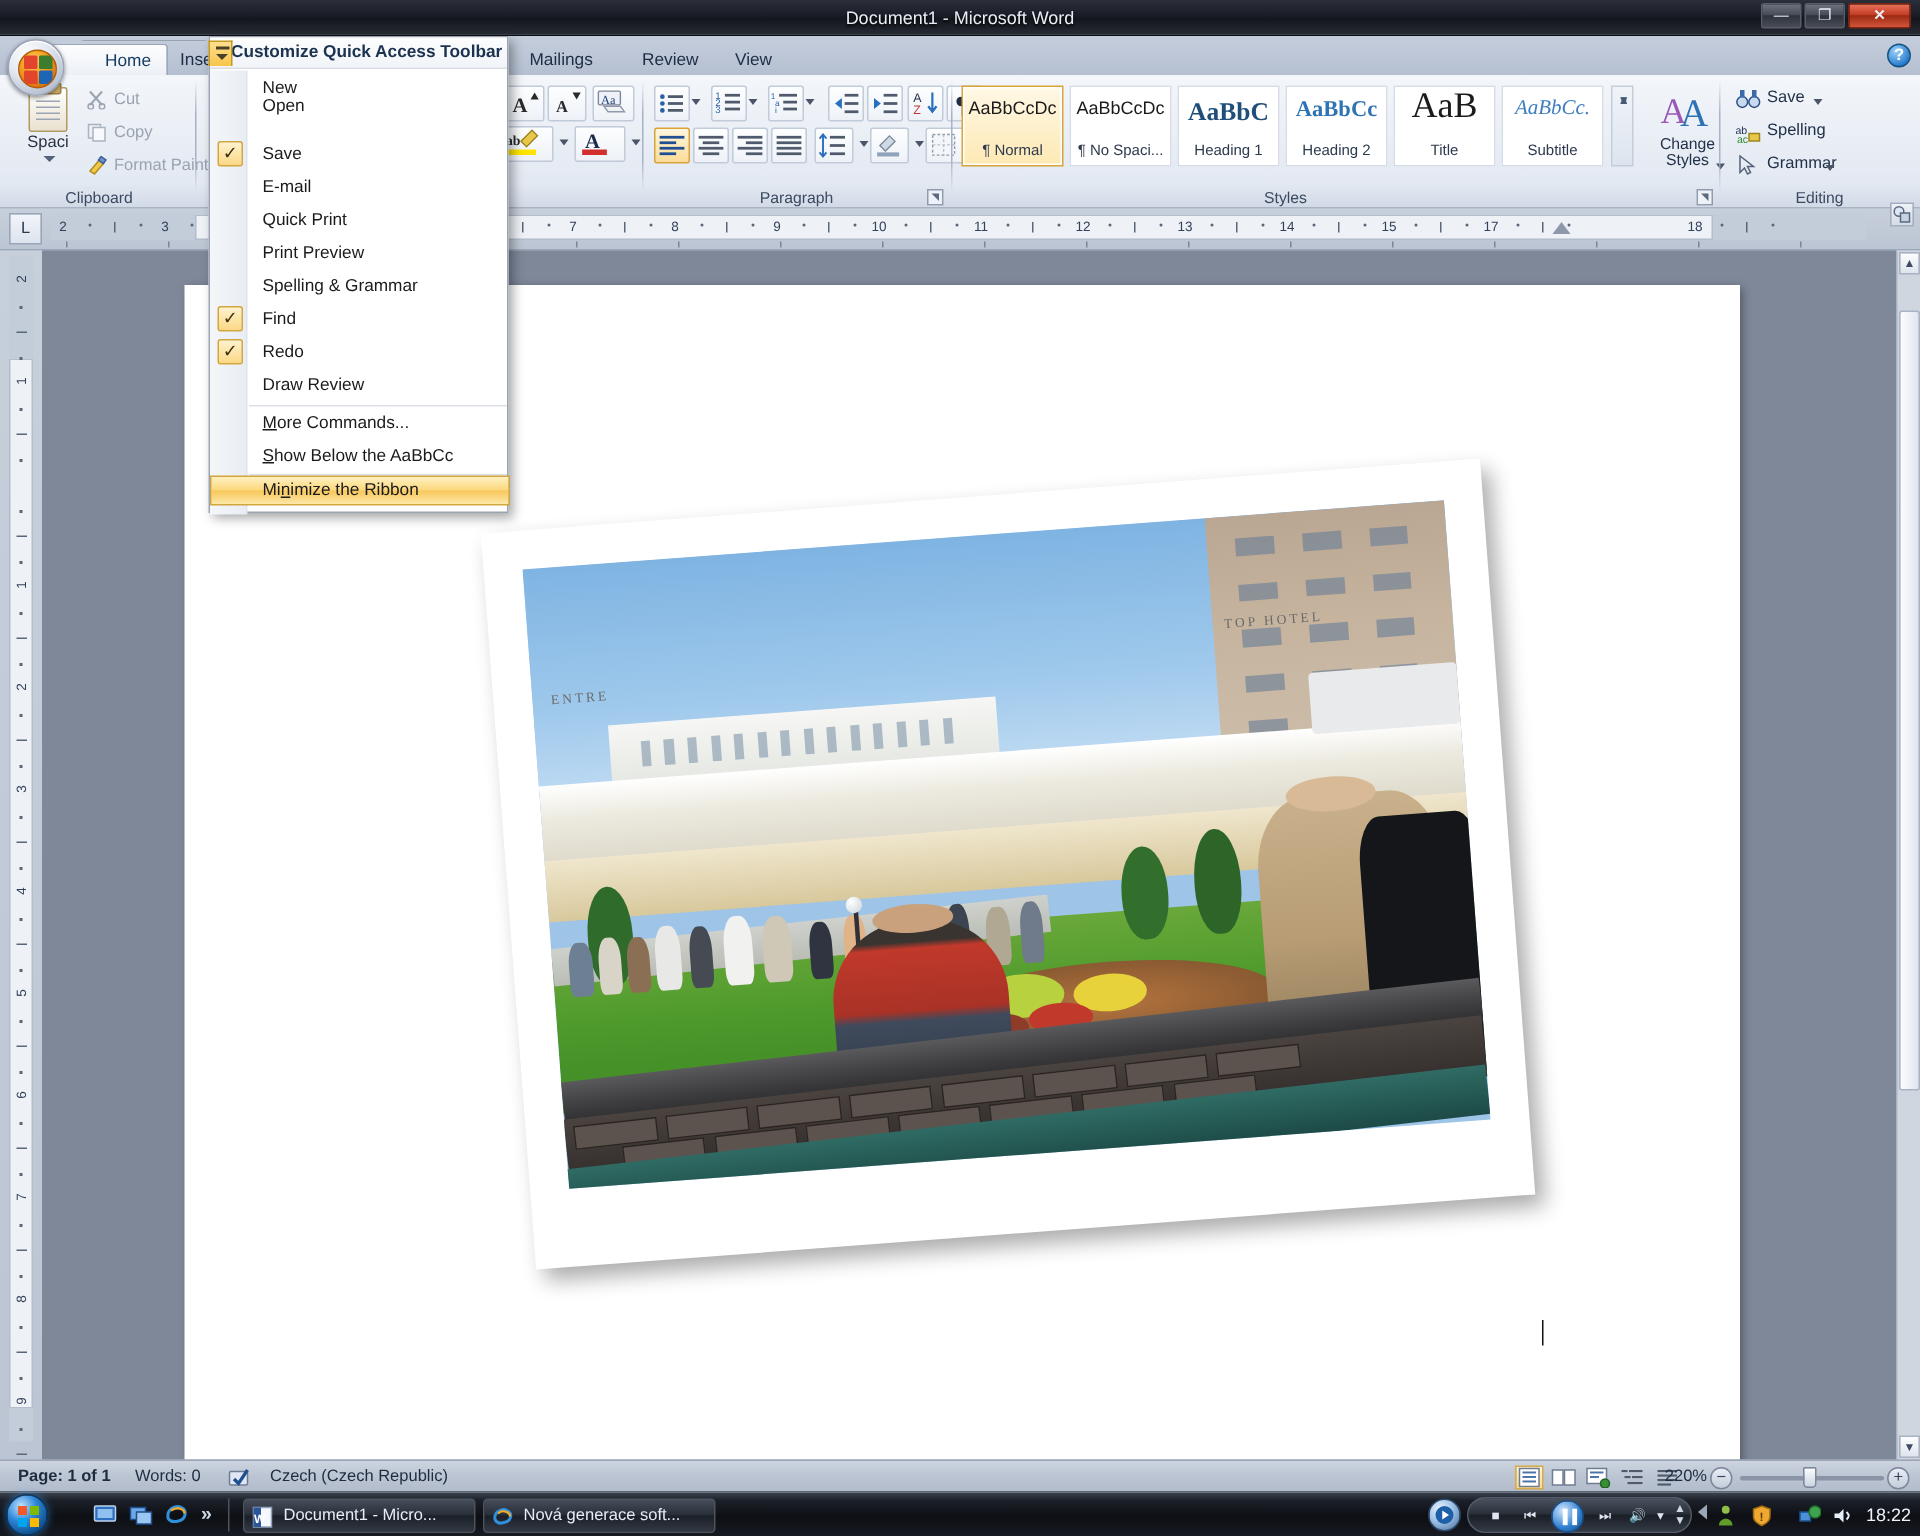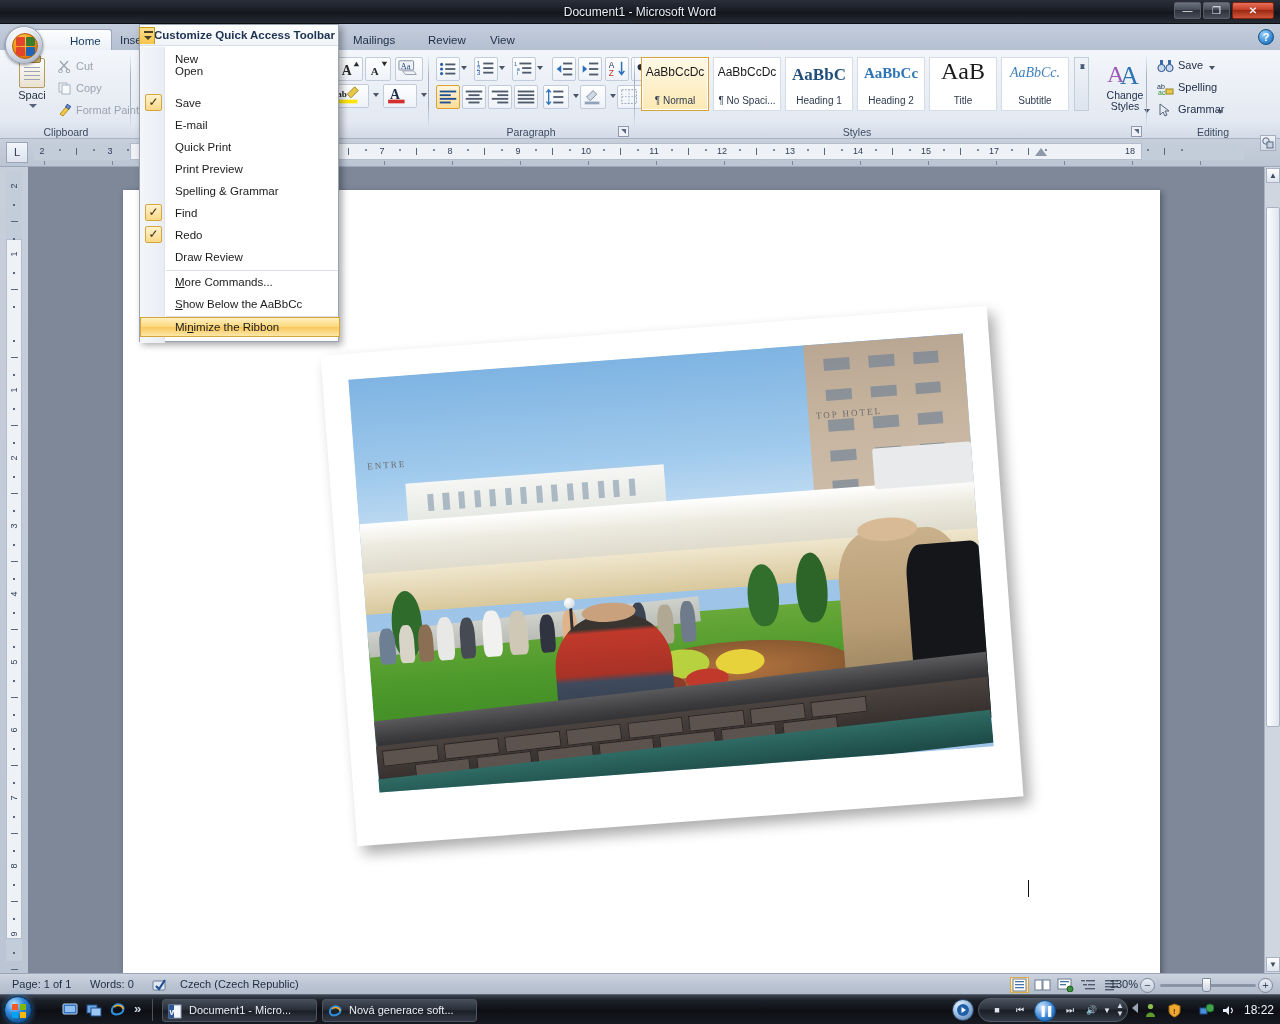--- a/index.html
+++ b/index.html
@@ -1016,21 +1016,21 @@
   </div>
 </div>
 
 <div id="vscroll">
   <div class="sarrow" style="top:1px;">▲</div>
   <div class="thumb"></div>
   <div class="sarrow" style="bottom:1px;">▼</div>
 </div>
 
 <div id="status">
-  <div class="sitem" style="left:4px;">Page: 1 of 1</div>
+  <div class="sitem" style="left:4px;font-weight:bold;">Page: 1 of 1</div>
   <div class="sitem" style="left:82px;">Words: 0</div>
   <svg style="position:absolute;left:152px;top:4px;width:16px;height:14px" viewBox="0 0 16 14">
     <rect x="1" y="3" width="12" height="9" rx="1" fill="#dfe7f3" stroke="#6f7d94"></rect>
     <path d="M4 8 L7 11 L13 2" stroke="#1f4f92" stroke-width="2.2" fill="none"></path>
   </svg>
   <div class="sitem" style="left:172px;">Czech (Czech Republic)</div>
 
   <div class="vbtn on" style="left:1010px;">
     <svg width="17" height="14" viewBox="0 0 17 14">
       <rect x="2" y="1" width="13" height="12" fill="#fff" stroke="#6f7d94"></rect>
@@ -1064,21 +1064,21 @@
   </div>
   <div class="vbtn" style="left:1102px;">
     <svg width="17" height="14" viewBox="0 0 17 14">
       <rect x="2" y="2" width="13" height="1.4" fill="#4f5b6d"></rect>
         <rect x="2" y="5" width="13" height="1.4" fill="#4f5b6d"></rect>
       <rect x="2" y="8" width="13" height="1.4" fill="#4f5b6d"></rect>
         <rect x="2" y="11" width="9" height="1.4" fill="#4f5b6d"></rect>
     </svg>
   </div>
 
-  <div class="sitem" style="left:1100px;width:46px;text-align:right;">130%</div>
+  <div class="sitem" style="left:1100px;width:46px;text-align:right;">220%</div>
   <div class="zcirc" style="left:1140px;">−</div>
   <div id="zoomtrack" style="left:1160px;width:96px;"></div>
   <div id="zslider" style="left:1202px;"></div>
   <div class="zcirc" style="left:1258px;">+</div>
 </div>
 
 <div id="taskbar">
   <div id="startorb">
     <div class="flag">
       <i style="left:0;top:0;background:#f05a28;"></i>

